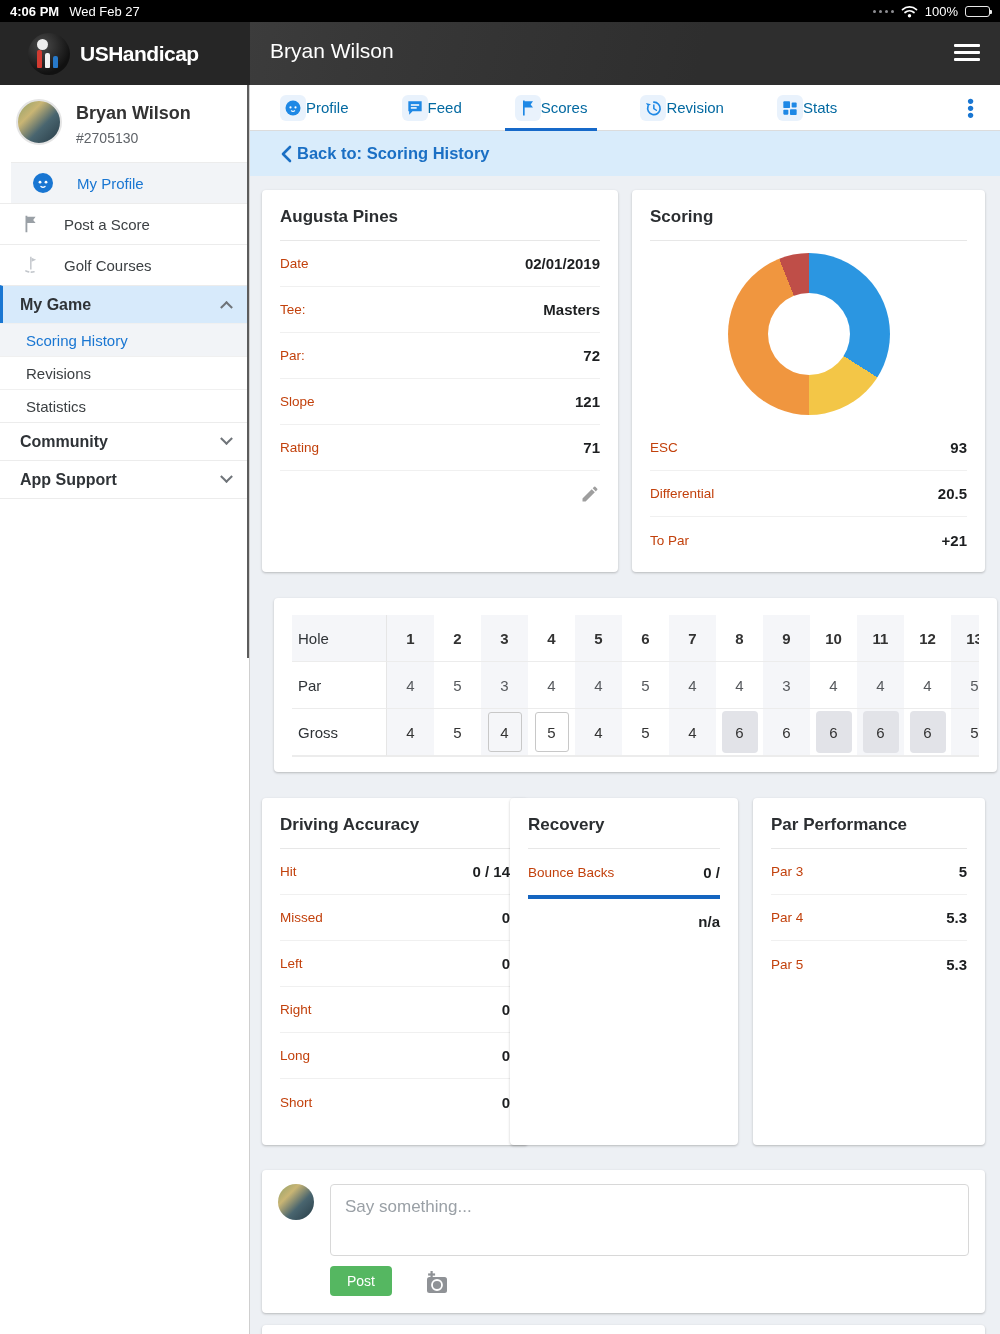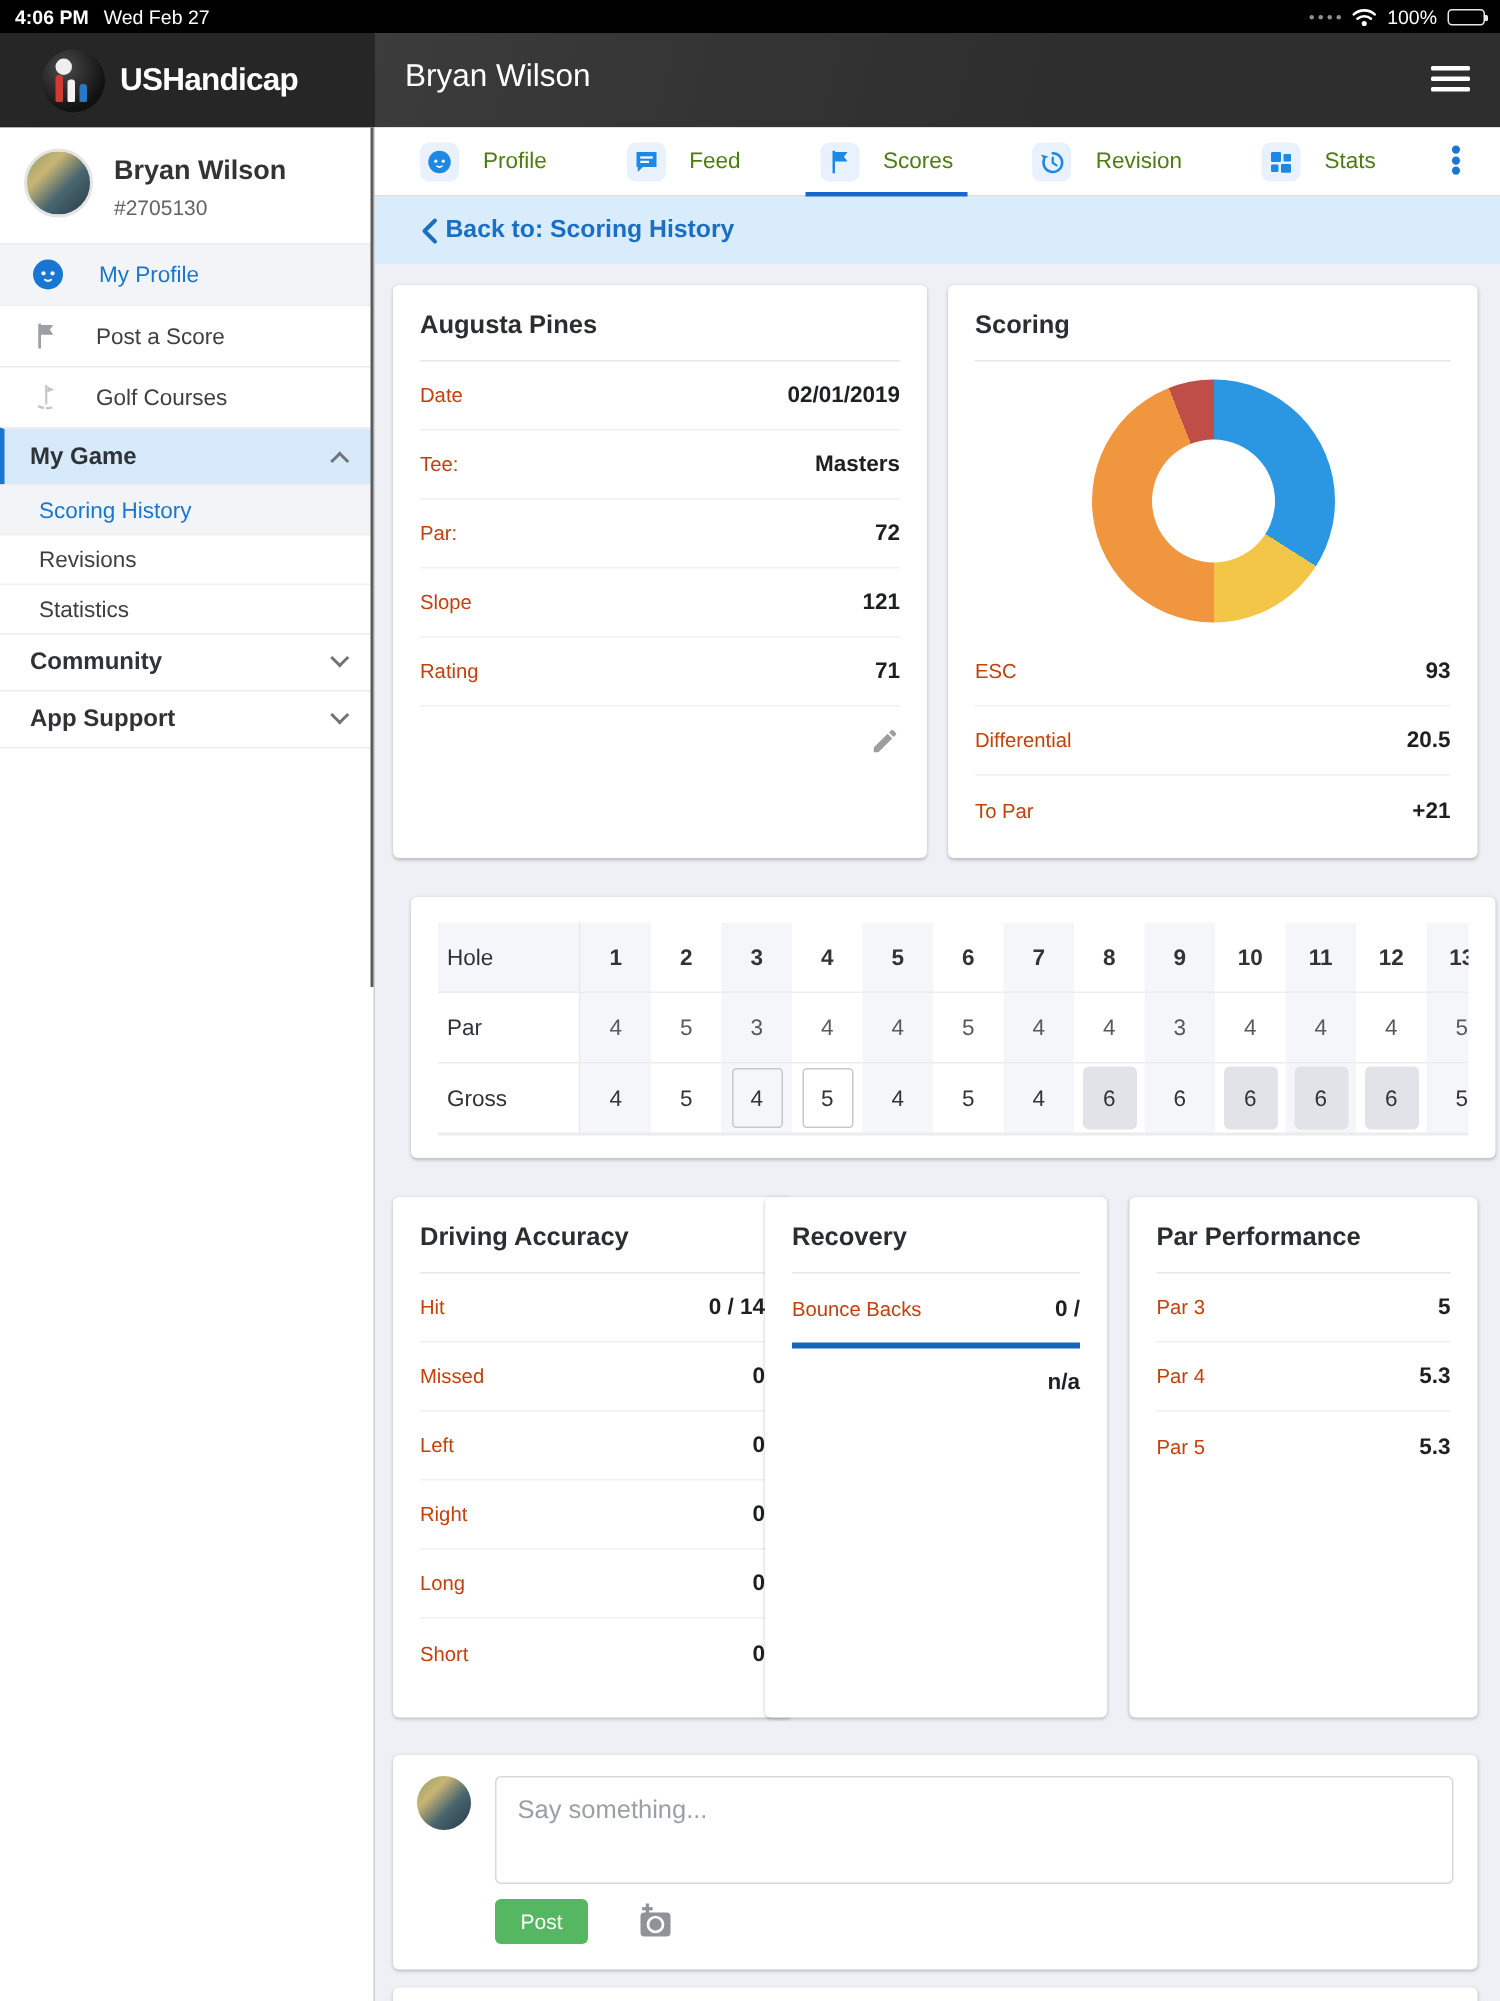--- a/index.html
+++ b/index.html
@@ -38,37 +38,37 @@
   
   .sidebar { position:absolute; top:85px; left:0; width:250px; height:1249px; background:#fff; border-right:1px solid #cfcfcf; }
   .side-scroll { position:absolute; right:0; top:0; width:2px; height:573px; background:#5c5c5c; }
   .user-block { display:flex; padding:14px 16px 16px 16px; gap:14px; align-items:flex-start; }
   .avatar { width:46px; height:46px; border-radius:50%; border:2px solid #e4e4e4;
     background:linear-gradient(135deg,#8ea06a 0%,#c9b574 30%,#49656f 60%,#273b46 100%); }
   .user-name { font-size:18px; font-weight:bold; color:#333; margin-top:4px; }
   .user-id { font-size:14px; color:#5f6368; margin-top:6px; }
   .nav-item { height:41px; display:flex; align-items:center; gap:22px; padding-left:20px;
     border-top:1px solid #ececec; font-size:15px; color:#3c4043; cursor:pointer; }
-  .nav-item.selected { background:#f2f4f7; color:#1976d2; }
+  .nav-item.selected { background:#f2f4f7; color:#1976d2;margin-left:11px; }
   .nav-section { height:38px; display:flex; align-items:center; justify-content:space-between;
     padding:0 18px 0 20px; border-top:1px solid #ececec; font-size:16px; font-weight:bold; color:#2f3337; cursor:pointer; }
   .nav-section.open { background:#d7eafb; border-left:3px solid #1976d2; padding-left:17px; }
   .sub-item { height:33px; display:flex; align-items:center; padding-left:26px; font-size:15px;
     color:#3c4043; border-top:1px solid #f0f0f0; cursor:pointer; }
   .sub-item.selected { color:#1976d2; background:#f2f4f7; }
   .sidebar .end-line { border-top:1px solid #ececec; }
   .chev { width:9px; height:9px; border-right:2px solid #6f7479; border-bottom:2px solid #6f7479; display:inline-block; }
   .chev.up { transform:rotate(-135deg) translate(-2px,-2px); }
   .chev.down { transform:rotate(45deg) translate(-2px,-2px); }
 
   
   .main { position:absolute; left:250px; top:85px; width:750px; height:1249px; background:#edf0f4; }
   .tabbar { height:46px; background:#fff; border-bottom:1px solid #dcdcdc; display:flex; align-items:center; padding-left:20px; position:relative; }
-  .tab { height:46px; display:flex; align-items:center; gap:16px; padding:0 10px; margin-right:33px;
-    font-size:15px; color:#4d7c0f; cursor:pointer; border-bottom:3px solid transparent; border-top:3px solid transparent; }
+  .tab { height:46px; display:flex; align-items:center; gap:0; padding:0 10px; margin-right:33px;
+    font-size:15px; color:#0369a1; cursor:pointer; border-bottom:3px solid transparent; border-top:3px solid transparent; }
   .tab.active { border-bottom-color:#1669c9; }
   .tab-badge { width:26px; height:26px; border-radius:6px; background:#e9f2fc; display:flex; align-items:center; justify-content:center; }
   .overflow-dots { position:absolute; right:26px; top:12px; color:#1976d2; font-size:19px; font-weight:bold; letter-spacing:0; cursor:pointer; line-height:7px; text-align:center; }
   .overflow-dots span { display:block; }
 
   .backbar { height:45px; background:#d9ecfb; display:flex; align-items:center; gap:5px; padding-left:30px; cursor:pointer; }
   .backbar .label { color:#1a6fc4; font-size:16.5px; font-weight:bold; }
 
   
   .card { position:absolute; background:#fff; border-radius:4px;
@@ -109,21 +109,21 @@
   .recovery-na { text-align:right; padding:14px 18px 0 0; font-size:15px; font-weight:bold; color:#1d1f21; }
 
   
   .card-comment { left:12px; top:1085px; width:723px; height:143px; padding:14px 16px; }
   .comment-row { display:flex; gap:16px; }
   .comment-avatar { width:36px; height:36px; border-radius:50%; flex:none;
     background:linear-gradient(135deg,#8ea06a 0%,#c9b574 30%,#49656f 60%,#273b46 100%); }
   .comment-input { flex:1; height:72px; border:1px solid #d8d8d8; border-radius:4px; resize:none;
     padding:12px 14px; font-family:"Liberation Sans",sans-serif; font-size:17px; color:#333; outline:none; }
   .comment-input::placeholder { color:#9aa0a6; }
-  .comment-controls { display:flex; align-items:center; gap:32px; margin:10px 0 0 52px; }
+  .comment-controls { display:flex; align-items:flex-end; gap:32px; margin:10px 0 0 52px; }
   .post-btn { background:#55b761; color:#fff; border:none; border-radius:4px; font-size:14px;
     padding:7px 17px; font-family:"Liberation Sans",sans-serif; cursor:pointer; }
   .card-next { left:12px; top:1240px; width:723px; height:30px; border-radius:4px 4px 0 0; }
 
   svg { display:block; }
 </style>
 </head>
 <body>
 
 <div class="statusbar">

